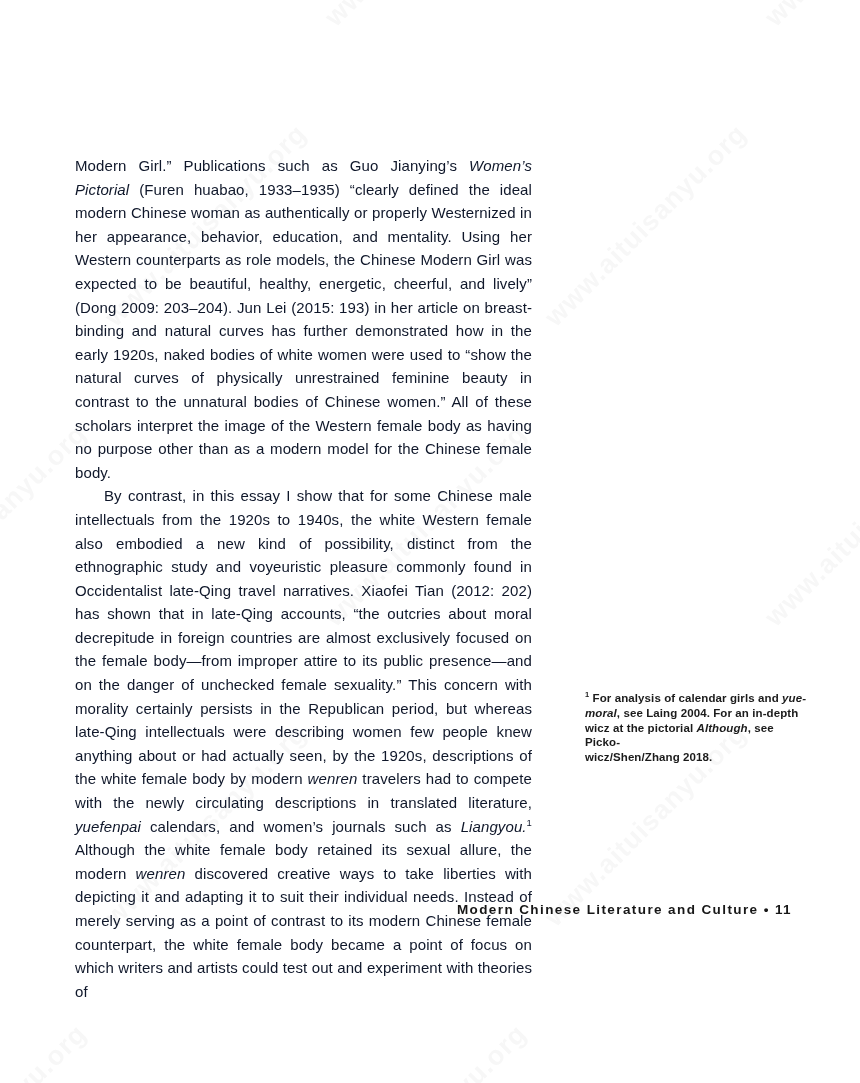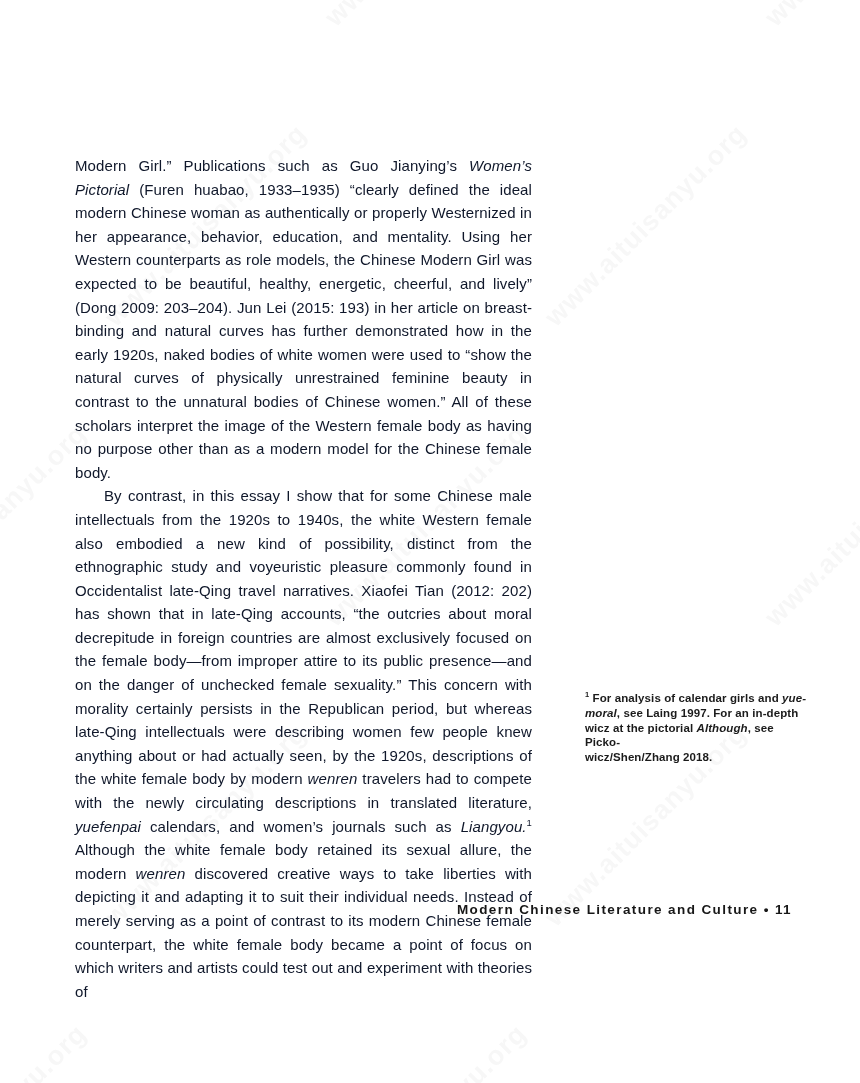--- a/index.html
+++ b/index.html
@@ -117,20 +117,20 @@
       <span class="wm" style="left: -150px; top: 1110px;">www.aituisanyu.org</span>
       <span class="wm" style="left: 290px; top: 1110px;">www.aituisanyu.org</span>
       <span class="wm" style="left: 730px; top: 1110px;">www.aituisanyu.org</span>
     </div>
 
   <main class="body-text">
     <p class="para"><span>Modern Girl.” Publications such as Guo Jianying’s </span><span class="it">Women’s Pictorial</span><span> (Furen huabao, 1933–1935) “clearly defined the ideal modern Chinese woman as authentically or properly Westernized in her appearance, behavior, education, and mentality. Using her Western counterparts as role models, the Chinese Modern Girl was expected to be beautiful, healthy, energetic, cheerful, and lively” (Dong 2009: 203–204). Jun Lei (2015: 193) in her article on breast-binding and natural curves has further demonstrated how in the early 1920s, naked bodies of white women were used to “show the natural curves of physically unrestrained feminine beauty in contrast to the unnatural bodies of Chinese women.” All of these scholars interpret the image of the Western female body as having no purpose other than as a modern model for the Chinese female body.</span></p>
     <p class="para indent"><span>By contrast, in this essay I show that for some Chinese male intellectuals from the 1920s to 1940s, the white Western female also embodied a new kind of possibility, distinct from the ethnographic study and voyeuristic pleasure commonly found in Occidentalist late-Qing travel narratives. Xiaofei Tian (2012: 202) has shown that in late-Qing accounts, “the outcries about moral decrepitude in foreign countries are almost exclusively focused on the female body—from improper attire to its public presence—and on the danger of unchecked female sexuality.” This concern with morality certainly persists in the Republican period, but whereas late-Qing intellectuals were describing women few people knew anything about or had actually seen, by the 1920s, descriptions of the white female body by modern </span><span class="it">wenren</span><span> travelers had to compete with the newly circulating descriptions in translated literature, </span><span class="it">yuefenpai</span><span> calendars, and women’s journals such as </span><span class="it">Liangyou.</span><sup>1</sup><span> Although the white female body retained its sexual allure, the modern </span><span class="it">wenren</span><span> discovered creative ways to take liberties with depicting it and adapting it to suit their individual needs. Instead of merely serving as a point of contrast to its modern Chinese female counterpart, the white female body became a point of focus on which writers and artists could test out and experiment with theories of</span></p>
   </main>
 
-  <aside class="footnote"><sup>1</sup><span> For analysis of calendar girls and </span><span class="it">yue-</span><br><span class="it">moral</span><span>, see Laing 1997. For an in-depth</span><br><span>wicz at the pictorial </span><span class="it">Although</span><span>, see Picko-</span><br><span>wicz/Shen/Zhang 2018.</span></aside>
+  <aside class="footnote"><sup>1</sup><span> For analysis of calendar girls and </span><span class="it">yue-</span><br><span class="it">moral</span><span>, see Laing 2004. For an in-depth</span><br><span>wicz at the pictorial </span><span class="it">Although</span><span>, see Picko-</span><br><span>wicz/Shen/Zhang 2018.</span></aside>
 
   <div class="running-footer">Modern Chinese Literature and Culture • 11</div>
 
   <div class="jstor">
   </div>
 
 </div>
 
 </body></html>

